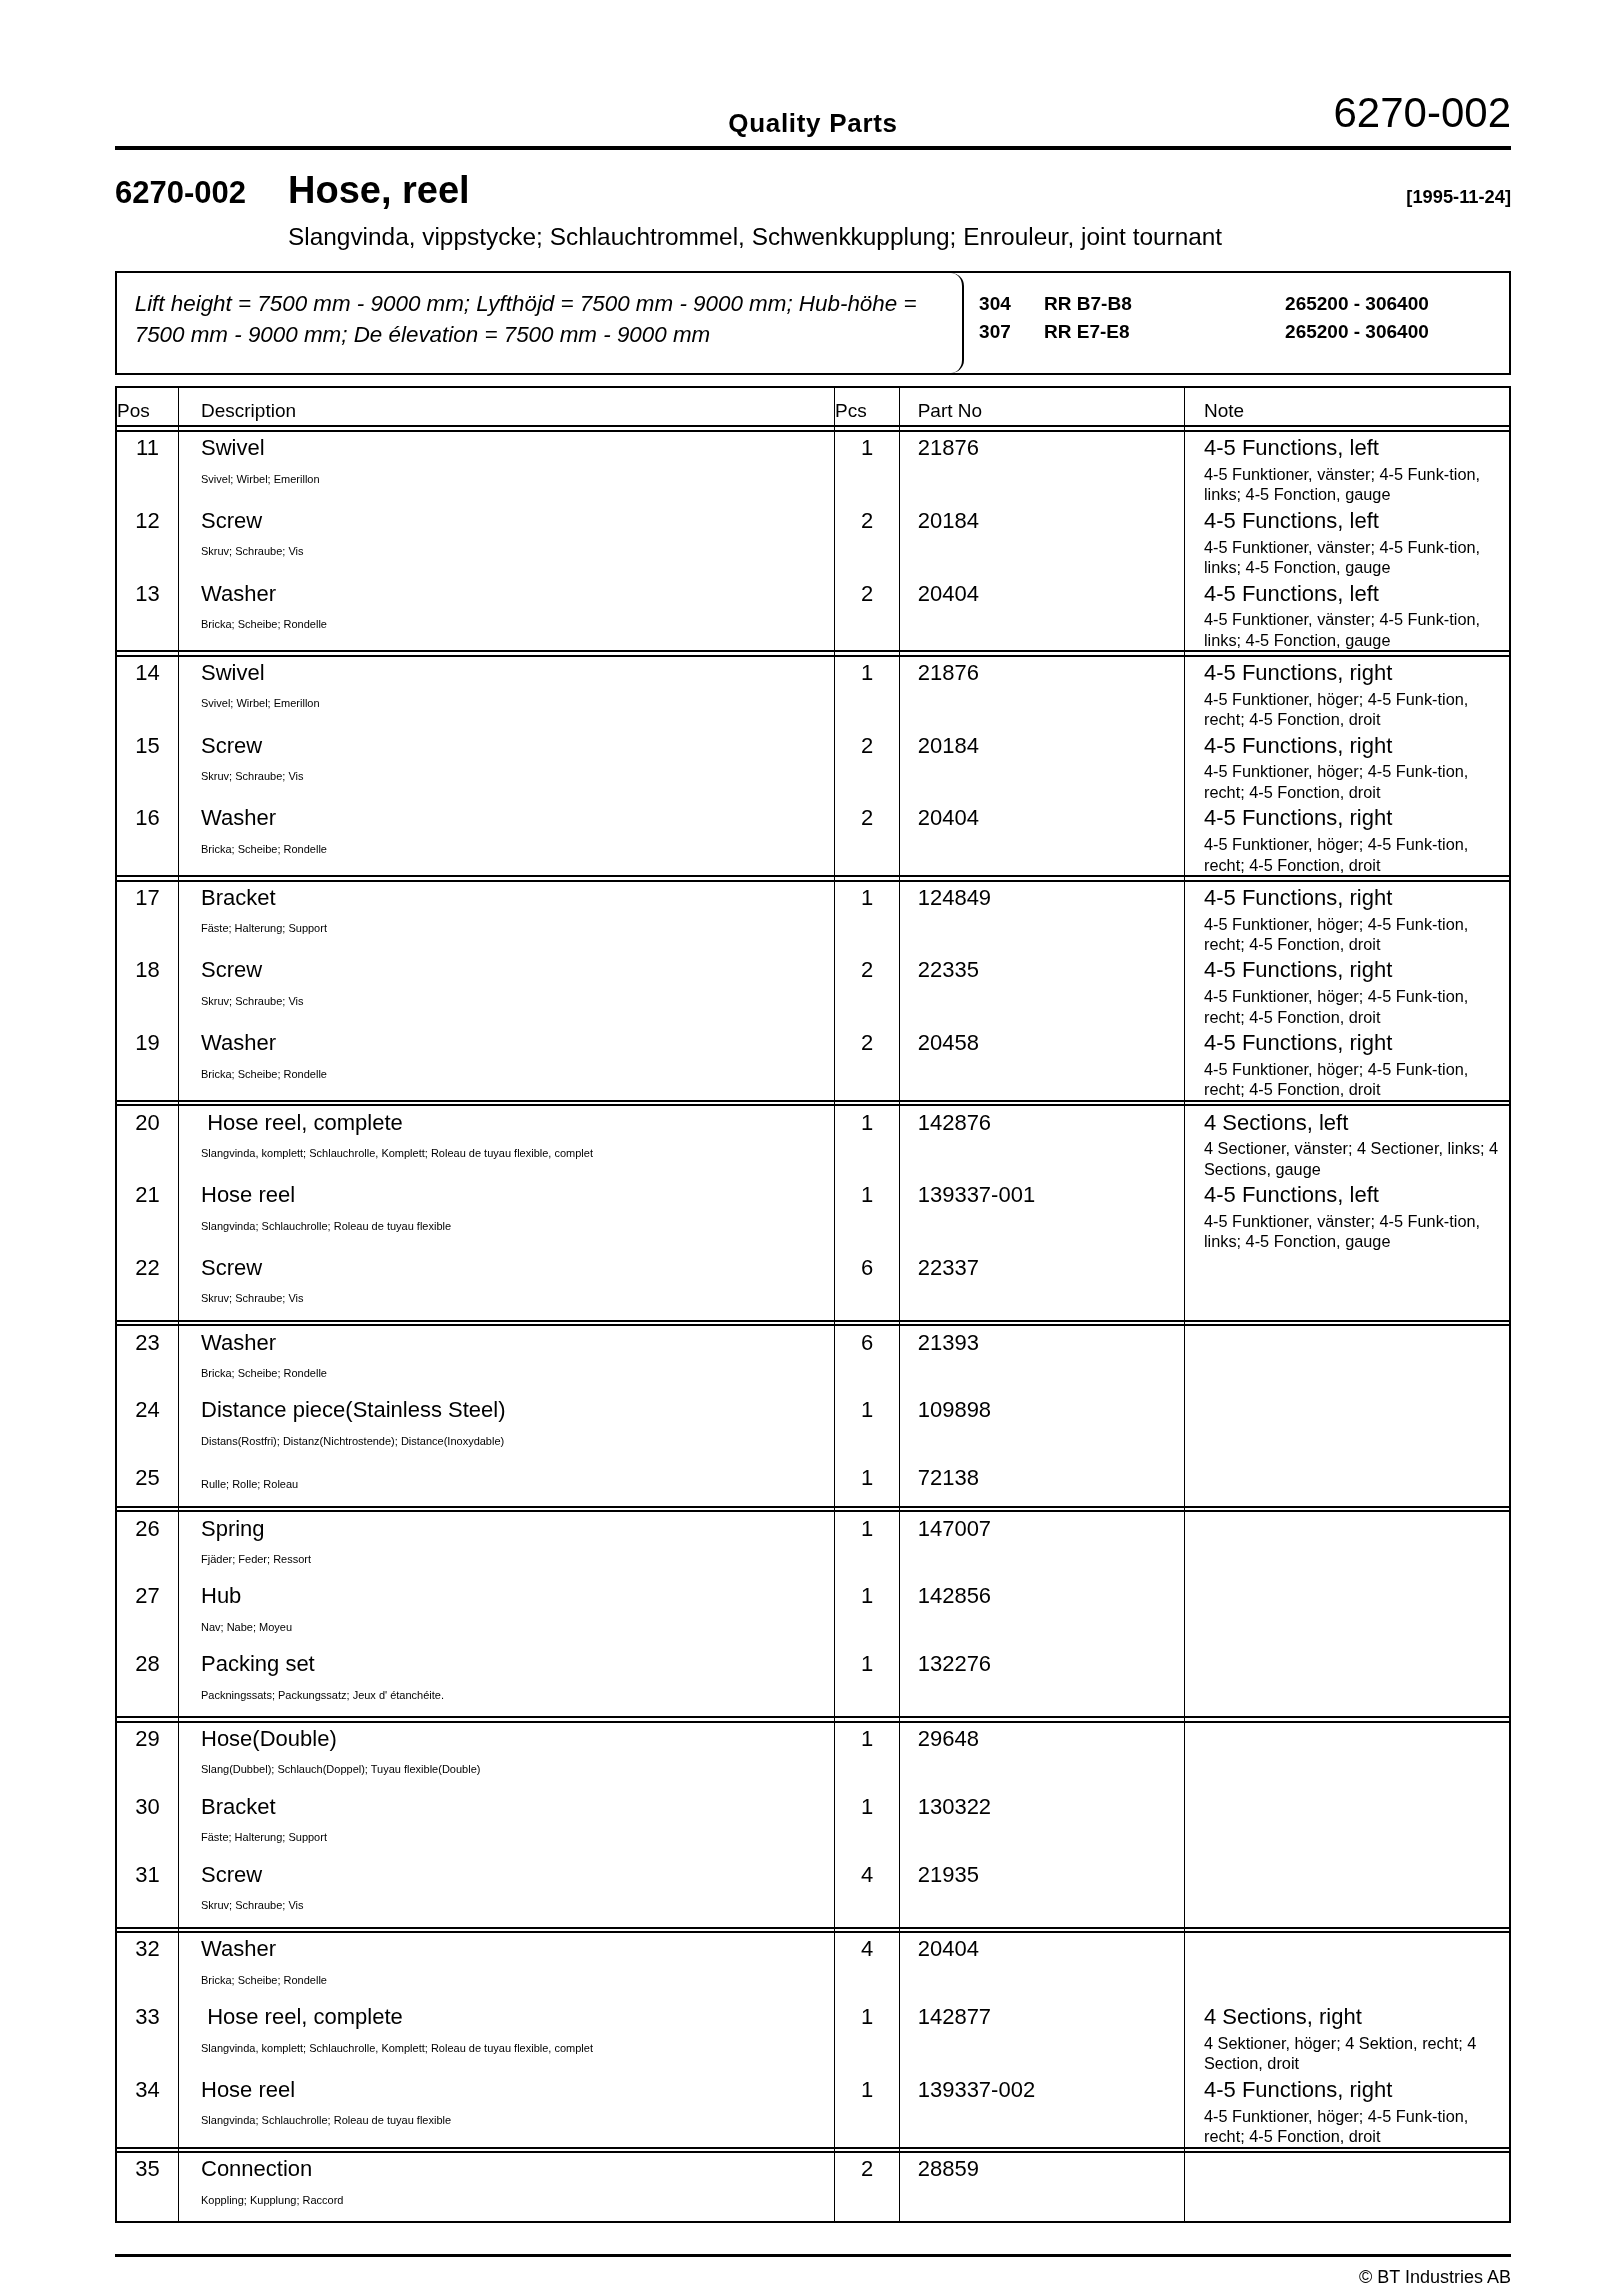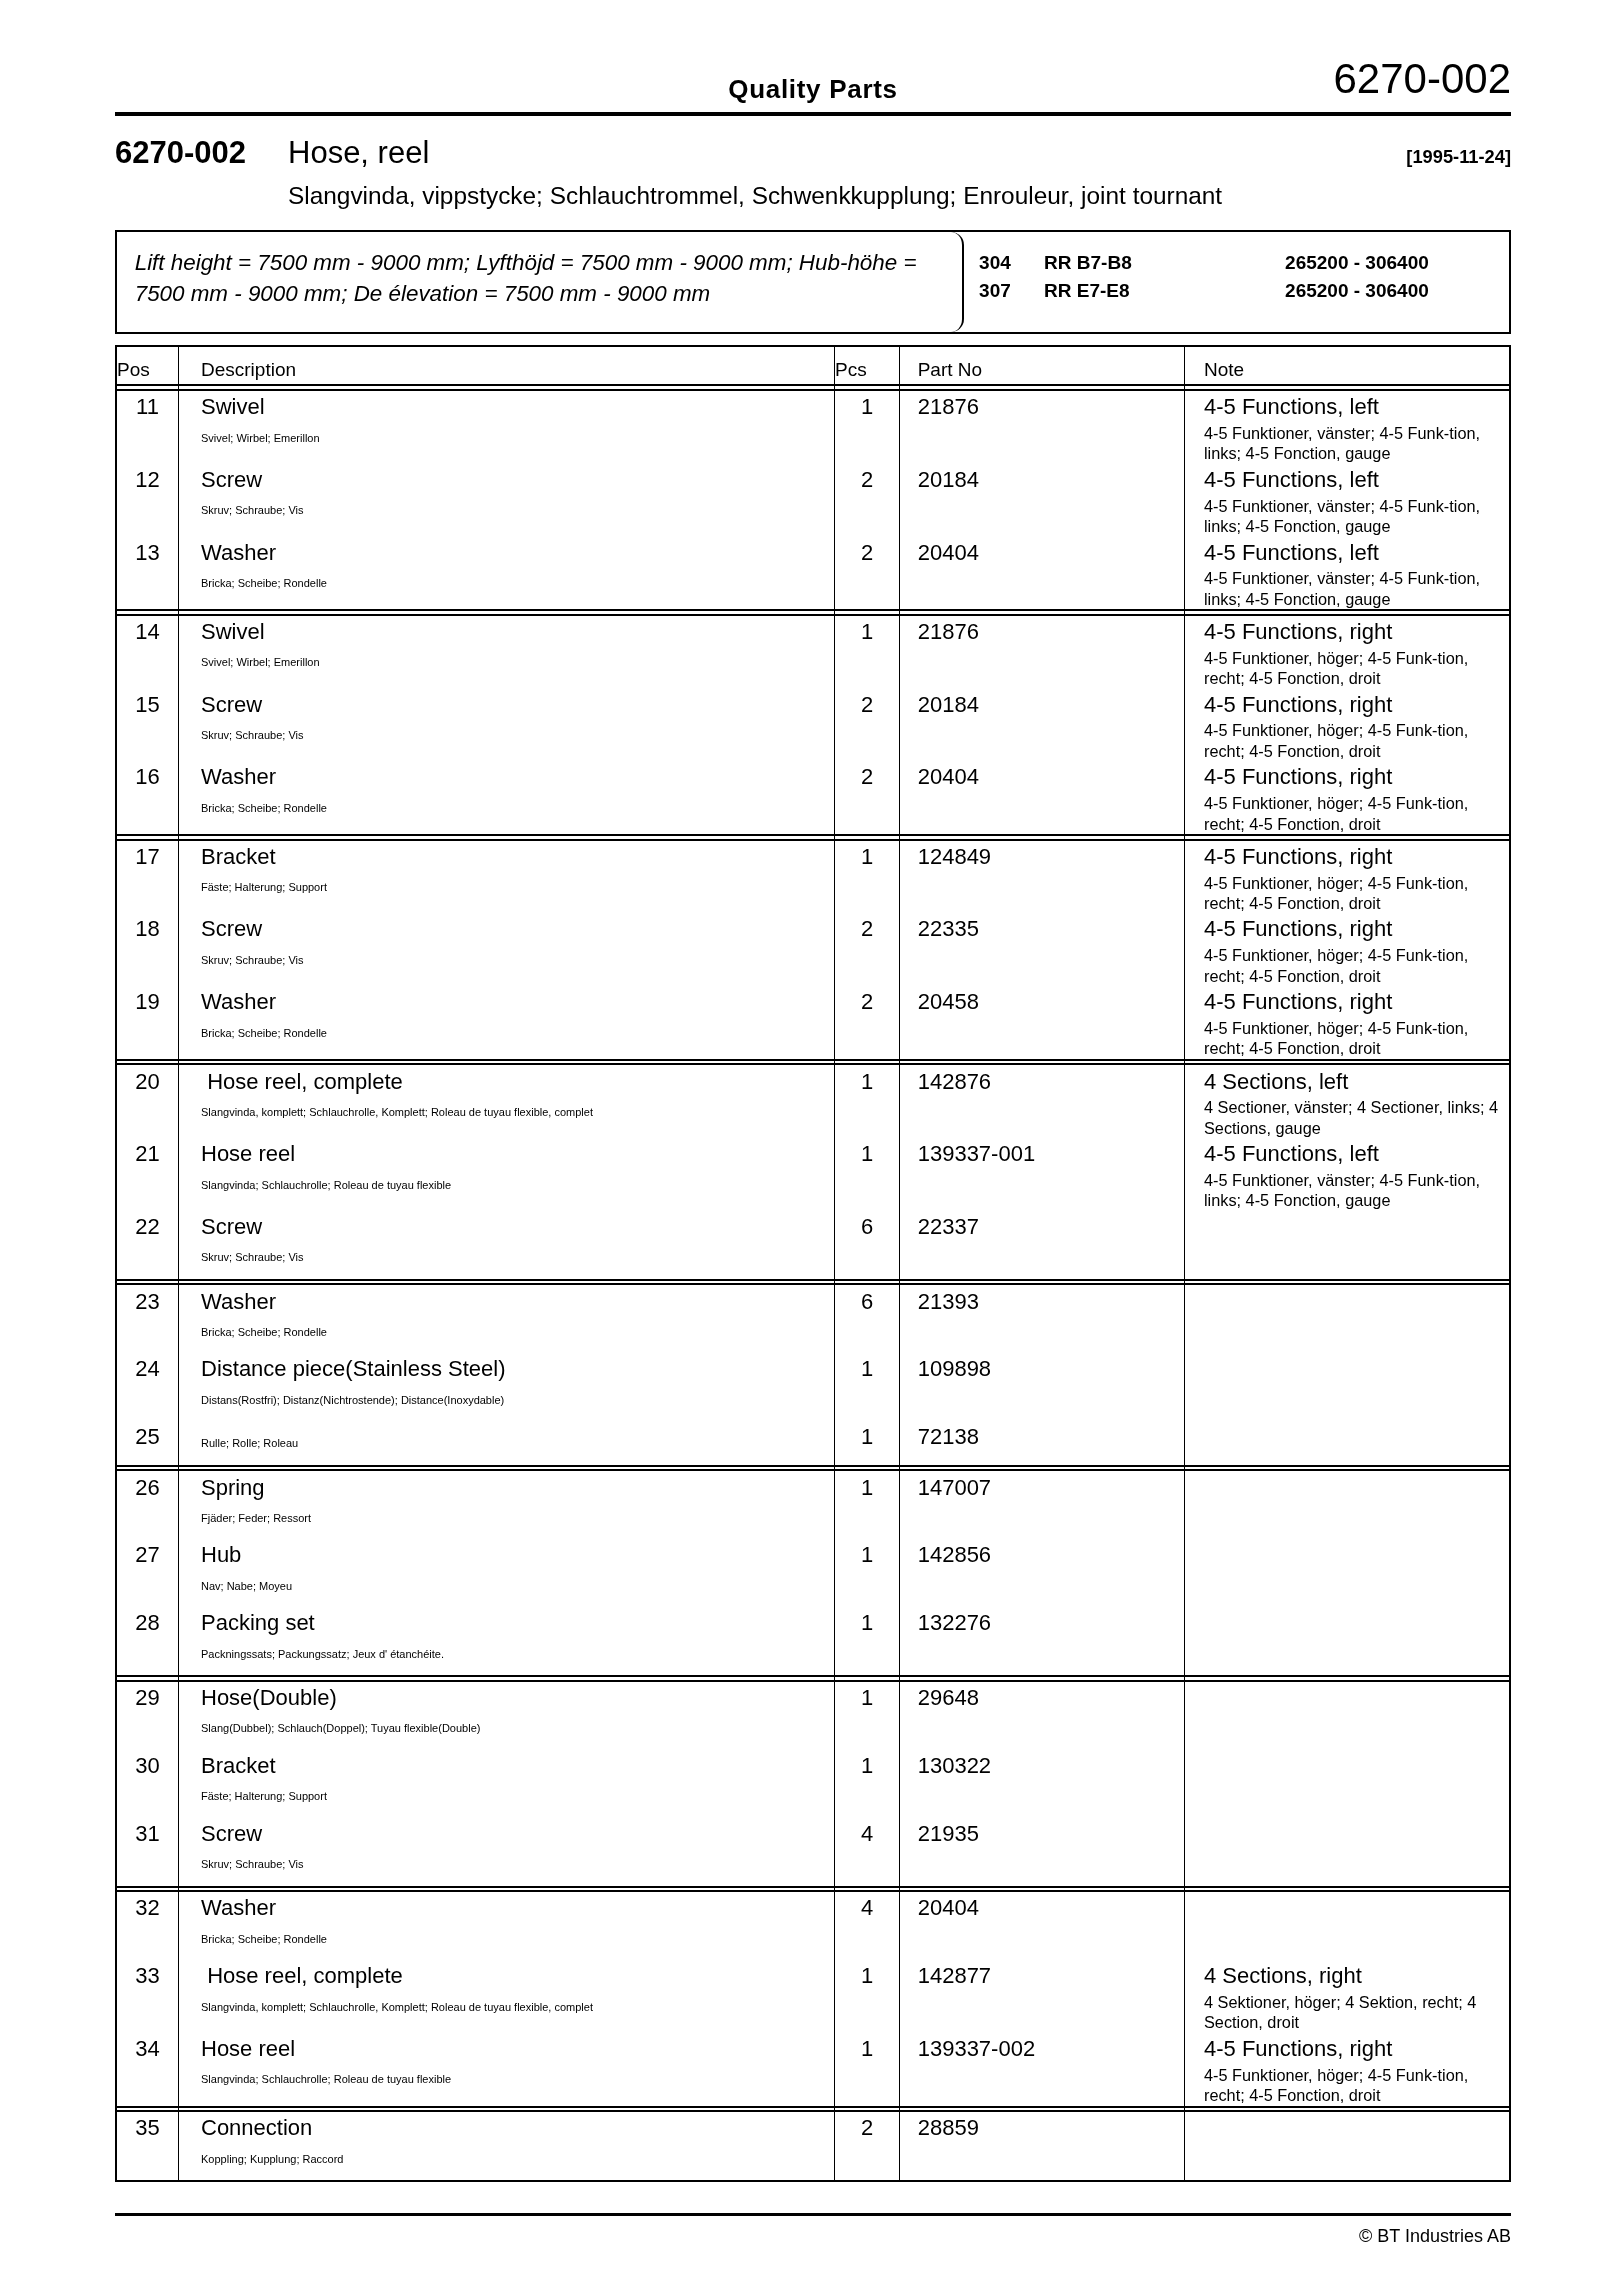--- a/index.html
+++ b/index.html
@@ -3,30 +3,30 @@
 <meta charset="utf-8">
 <style>
   html,body{margin:0;padding:0;background:#e8e8e8;}
   .page{
     width:1616px;height:2284px;background:#ffffff;position:relative;
     font-family:"Liberation Sans", sans-serif;color:#000;overflow:hidden;
   }
   .content{padding:0 105px 0 115px;}
 
   
-  .top-header{position:relative;height:112px;}
+  .top-header{position:relative;height:146px;}
   .qp-label{position:absolute;left:50%;transform:translateX(-50%);bottom:6.8px;
     font-size:26px;font-weight:bold;letter-spacing:0.7px;}
   .doc-number-top{position:absolute;right:0;bottom:9.5px;font-size:42px;font-weight:400;}
   .header-rule{border-top:4.1px solid #000;height:0;}
 
   
   .title-row{display:flex;align-items:baseline;margin-top:19px;}
   .title-number{font-size:31px;font-weight:bold;width:173px;flex:0 0 173px;}
-  .title-name{font-size:31px;font-weight:normal;}
+  .title-name{font-size:38px;font-weight:bold;}
   .title-date{margin-left:auto;font-size:18.3px;font-weight:bold;}
   .subtitle{margin-left:173px;margin-top:11px;font-size:24.4px;}
 
   
   .info-box{margin-top:20.4px;border:2.7px solid #000;display:flex;min-height:100px;}
   .info-left{flex:0 0 807px;border-right:2px solid #000;padding:15px 20.4px 13.6px 17.7px;
     font-style:italic;font-size:22.4px;line-height:31px;border-radius:13px;}
   .info-right{flex:1;padding:16.3px 0 0 15px;}
   .model-row{display:grid;grid-template-columns:65px 241px auto;font-size:19px;line-height:28.5px;font-weight:bold;}
 

